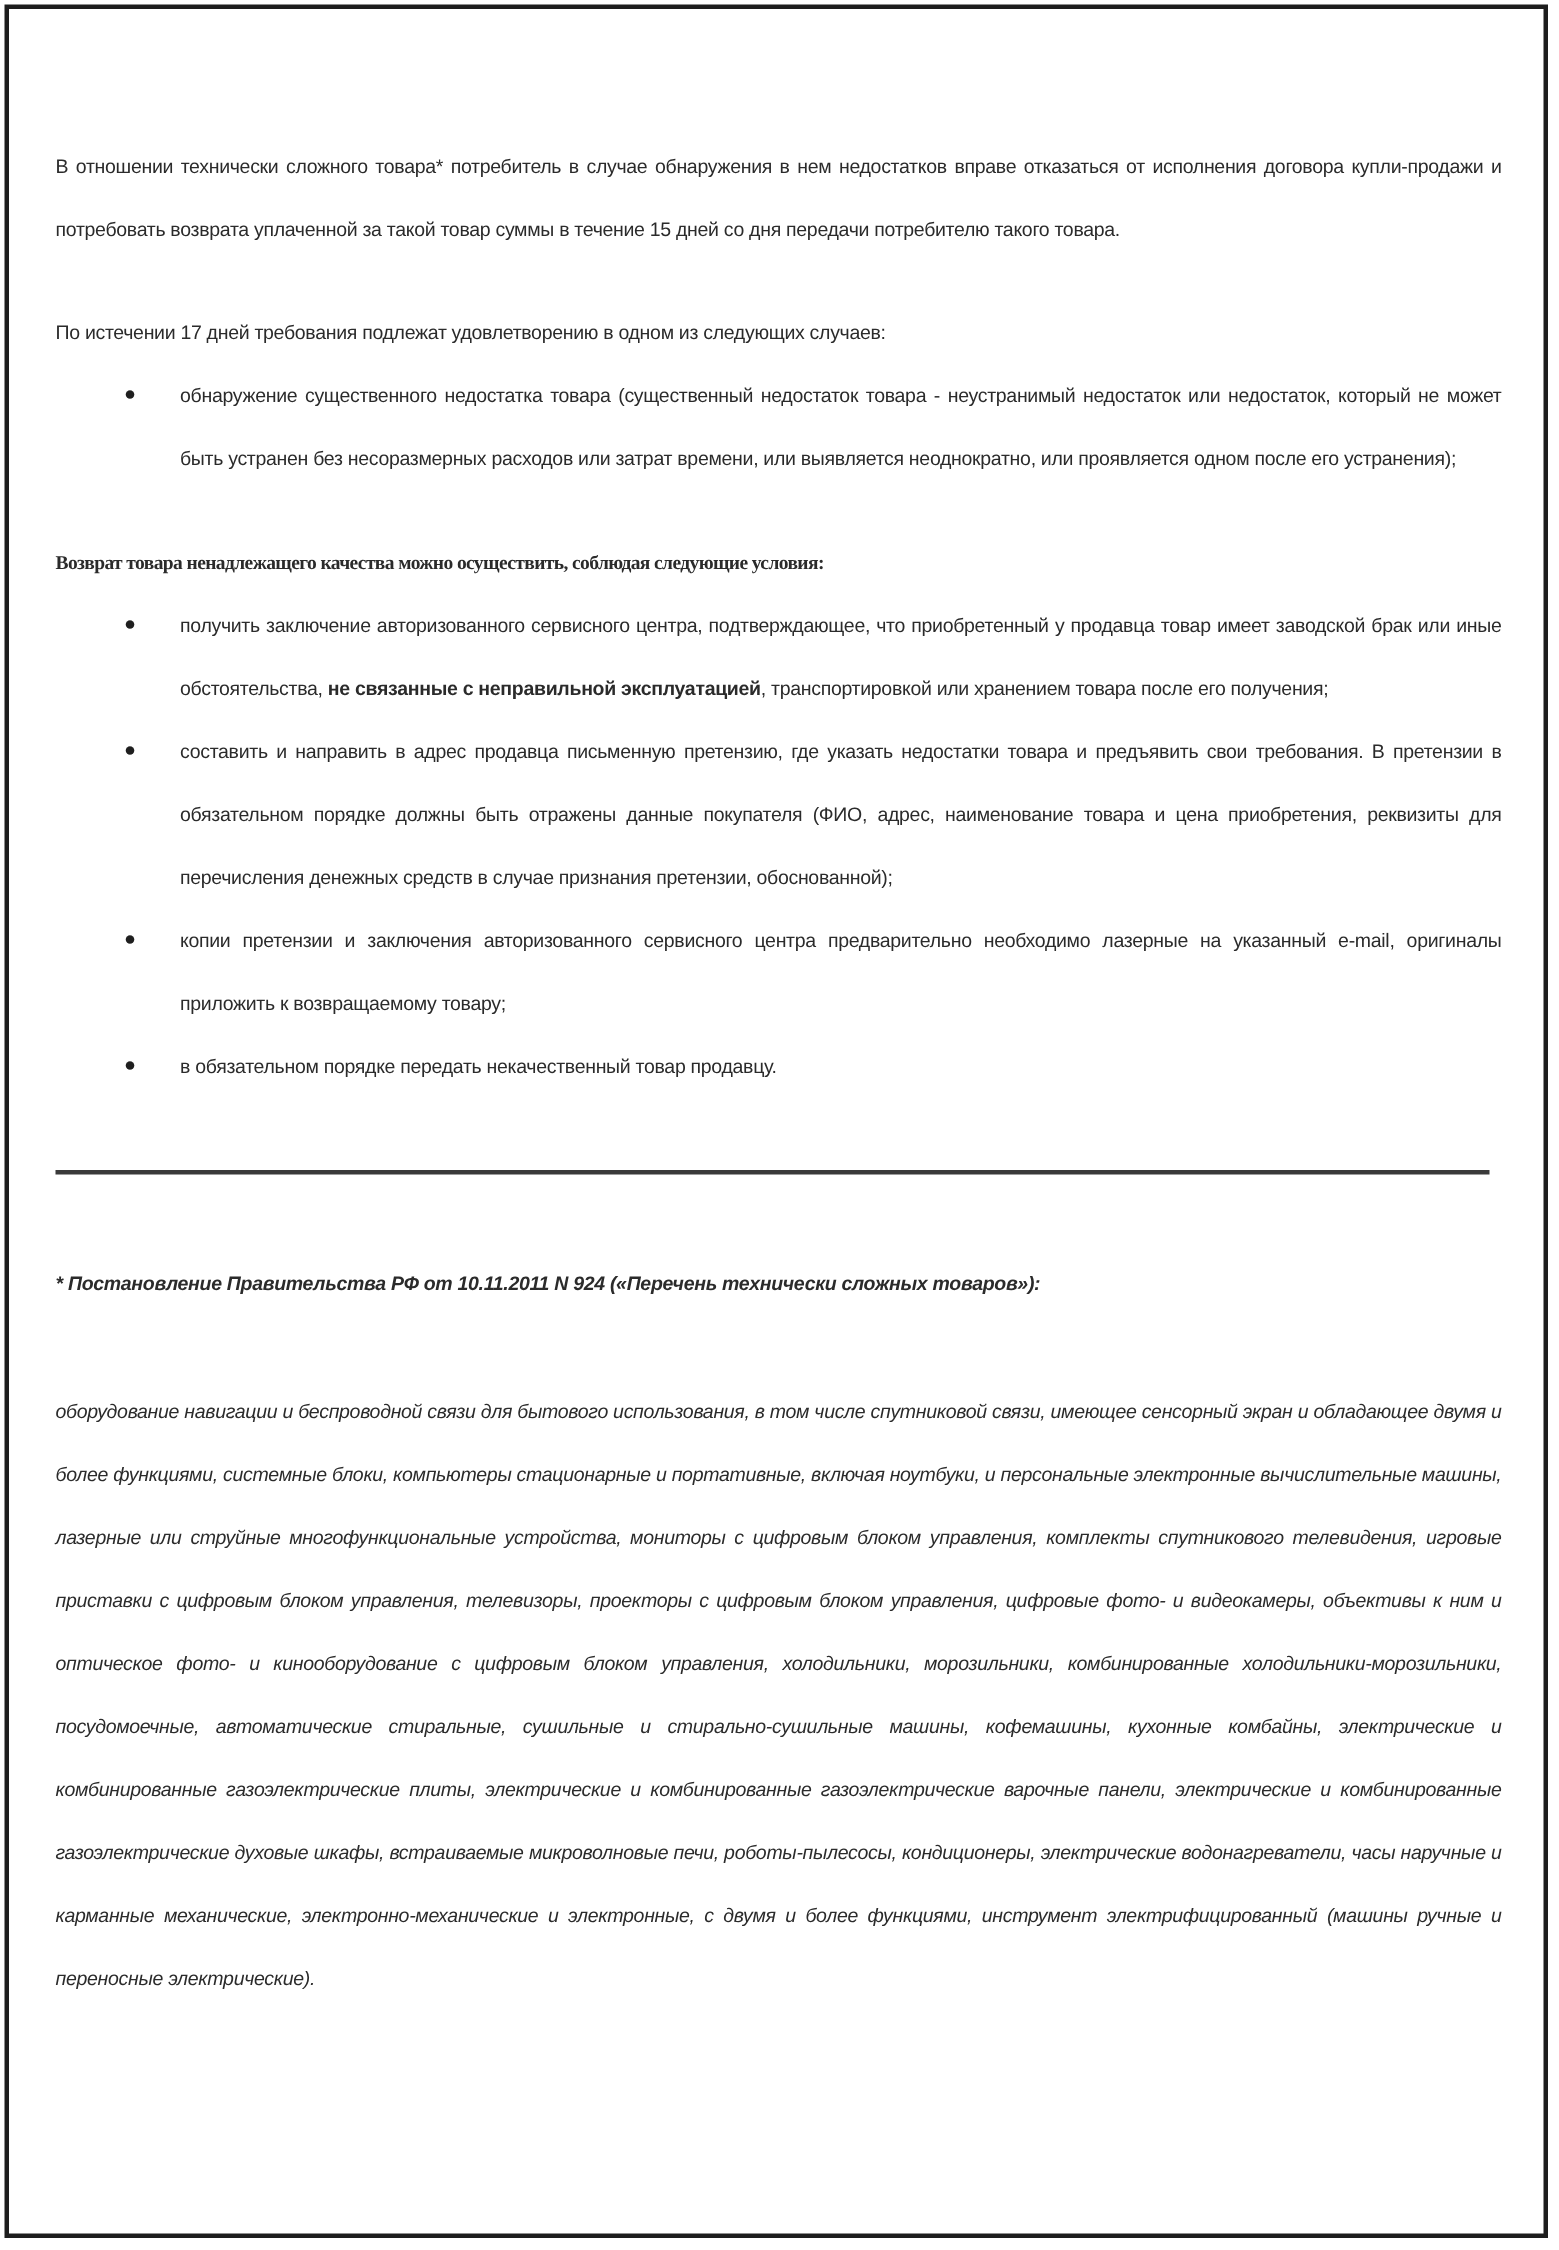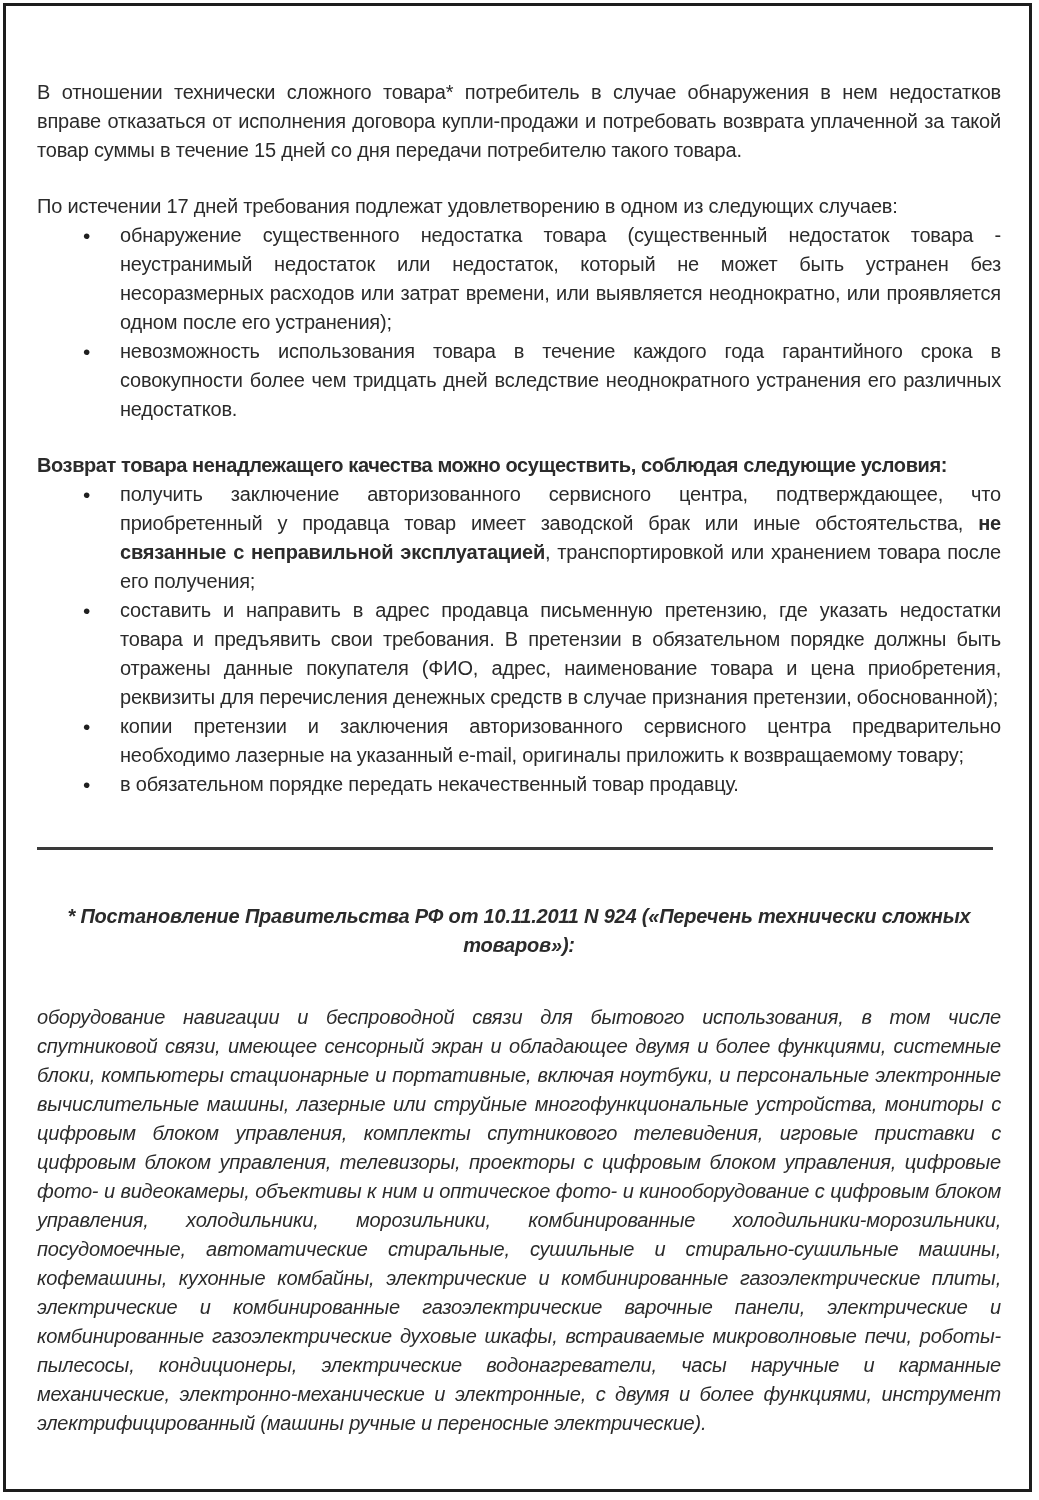--- a/index.html
+++ b/index.html
@@ -21,31 +21,31 @@
     left: 3px;
     width: 1029px;
     height: 1489px;
     border: 3px solid #1d1d1d;
     box-sizing: border-box;
     pointer-events: none;
   }
   .content {
     position: absolute;
     left: 37px;
-    top: 78px;
+    top: 90px;
     width: 964px;
-    font-size: 20px;
-    line-height: 29px;
+    font-size: 13px;
+    line-height: 42px;
     letter-spacing: -0.2px;
     text-align: justify;
   }
   p { margin: 0; }
   .para { margin-bottom: 27px; }
   .section-heading { margin-bottom: 0; }
-  .section-heading.semibold { font-weight: bold; letter-spacing: -0.4px; }
+  .section-heading.semibold { font-weight: bold; letter-spacing: -0.4px; font-family: Liberation Serif, serif; }
   ul.bullet-list {
     list-style: none;
     margin: 0 0 27px 0;
     padding: 0;
   }
   ul.bullet-list li {
     position: relative;
     padding-left: 83px;
     text-align: justify;
   }
@@ -63,42 +63,41 @@
     margin: 48px 0 0 0;
     width: 956px;
   }
   .footnote {
     margin-top: 52px;
     font-style: italic;
   }
   .footnote-heading {
     font-weight: bold;
     margin-bottom: 5px;
-    text-align: center;
+    text-align: left;
   }
   .footnote-body {
     text-align: justify;
     margin-top: 43px;
   }
   b.inline-bold { font-weight: bold; }
 </style>
 </head>
 <body>
 
 <div class="page-frame"></div>
 
 <div class="content">
 
   <p class="para">В отношении технически сложного товара* потребитель в случае обнаружения в нем недостатков вправе отказаться от исполнения договора купли-продажи и потребовать возврата уплаченной за такой товар суммы в течение 15 дней со дня передачи потребителю такого товара.</p>
 
   <p class="section-heading">По истечении 17 дней требования подлежат удовлетворению в одном из следующих случаев:</p>
 
   <ul class="bullet-list">
     <li>обнаружение существенного недостатка товара (существенный недостаток товара - неустранимый недостаток или недостаток, который не может быть устранен без несоразмерных расходов или затрат времени, или выявляется неоднократно, или проявляется одном после его устранения);</li>
-    <li>невозможность использования товара в течение каждого года гарантийного срока в совокупности более чем тридцать дней вследствие неоднократного устранения его различных недостатков.</li>
   </ul>
 
   <p class="section-heading semibold">Возврат товара ненадлежащего качества можно осуществить, соблюдая следующие условия:</p>
 
   <ul class="bullet-list">
     <li><span>получить заключение авторизованного сервисного центра, подтверждающее, что приобретенный у продавца товар имеет заводской брак или иные обстоятельства, </span><b class="inline-bold">не связанные с неправильной эксплуатацией</b><span>, транспортировкой или хранением товара после его получения;</span></li>
     <li>составить и направить в адрес продавца письменную претензию, где указать недостатки товара и предъявить свои требования. В претензии в обязательном порядке должны быть отражены данные покупателя (ФИО, адрес, наименование товара и цена приобретения, реквизиты для перечисления денежных средств в случае признания претензии, обоснованной);</li>
     <li>копии претензии и заключения авторизованного сервисного центра предварительно необходимо лазерные на указанный e-mail, оригиналы приложить к возвращаемому товару;</li>
     <li>в обязательном порядке передать некачественный товар продавцу.</li>
   </ul>

